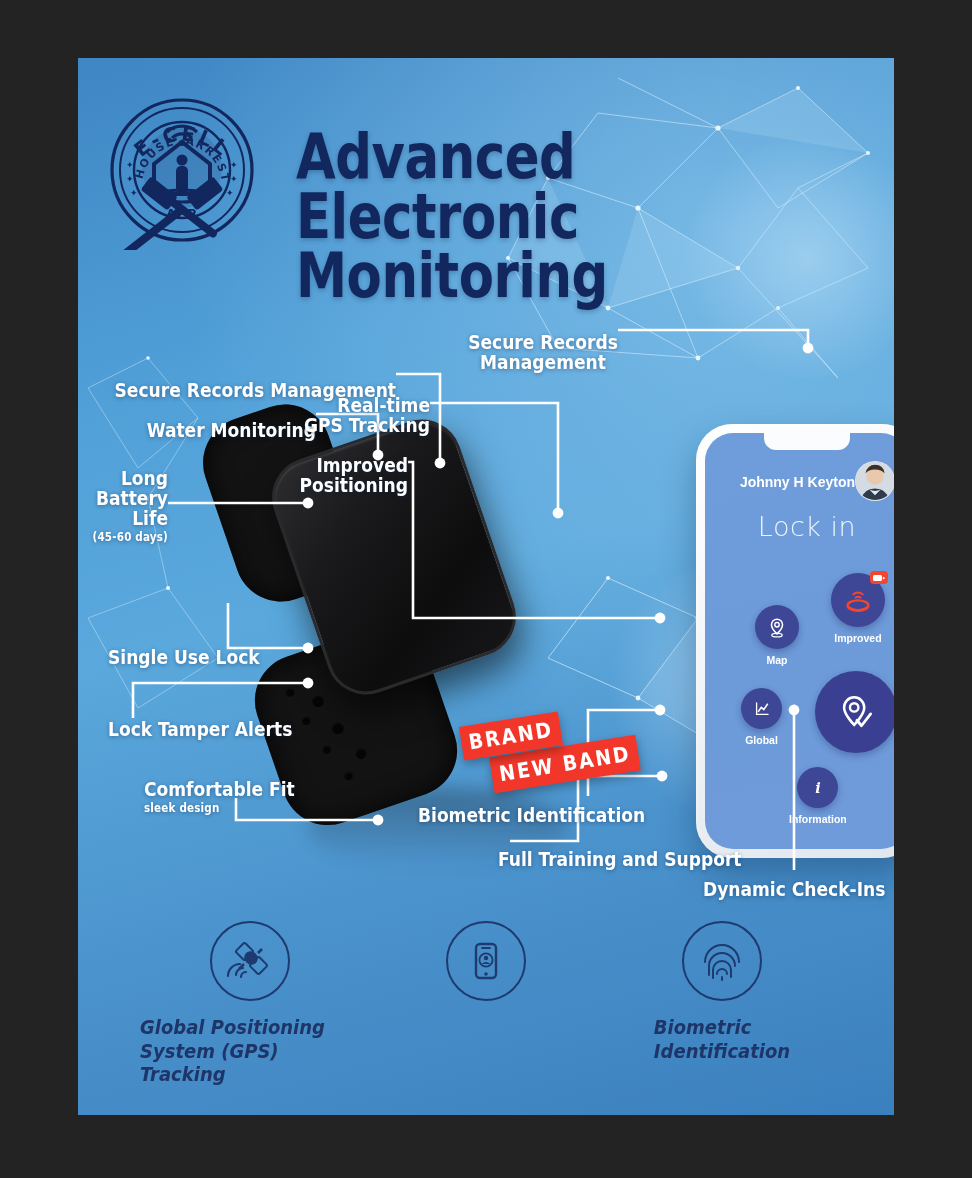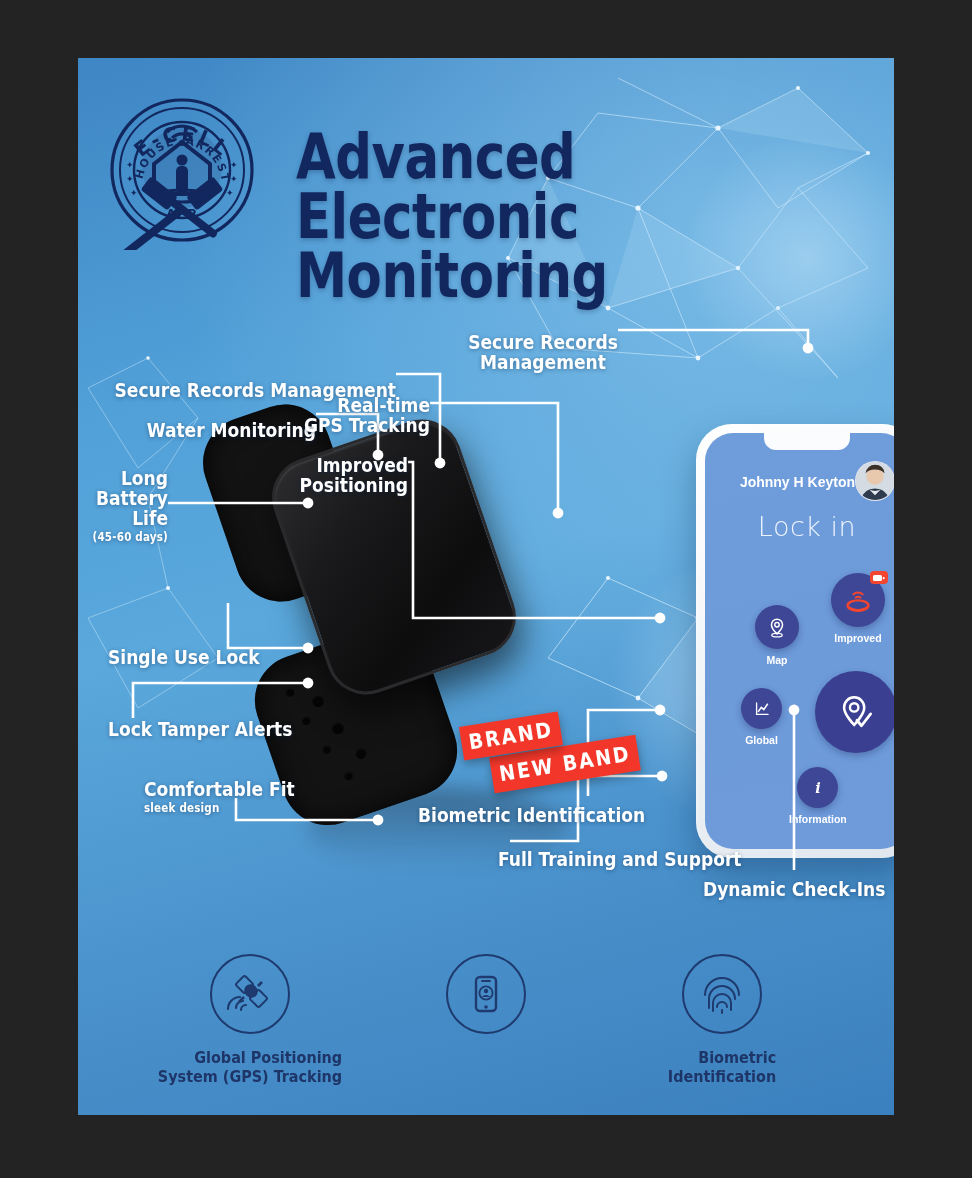--- a/index.html
+++ b/index.html
@@ -156,23 +156,23 @@
     display:flex; justify-content:space-around; align-items:flex-start;
     padding:0 54px;
   }
   .b-item{ width:220px; display:flex; flex-direction:column; align-items:center; }
   .b-circ{
     width:80px; height:80px; border-radius:50%;
     border:2.5px solid #1e3a6e; display:flex; align-items:center; justify-content:center;
   }
   .b-circ svg{ width:50px; height:50px; }
   .b-lbl{
-    margin-top:15px; text-align:right; color:#1e3568;
+    margin-top:15px; text-align:left; color:#1e3568;
     font-family:"DejaVu Sans Condensed","Liberation Sans Narrow","Liberation Sans",sans-serif;
-    font-weight:bold; font-size:16px; line-height:1.18; white-space:pre-line;
+    font-weight:bold; font-size:20px; line-height:1.18; white-space:pre-line;font-style:italic;
   }
 </style>
 </head>
 <body>
 
 <div id="poster-root">
 
   <div class="mesh">
     <svg viewBox="0 0 816 1057" preserveAspectRatio="none">
       <g stroke="rgba(220,240,255,.55)" stroke-width="1" fill="none">

